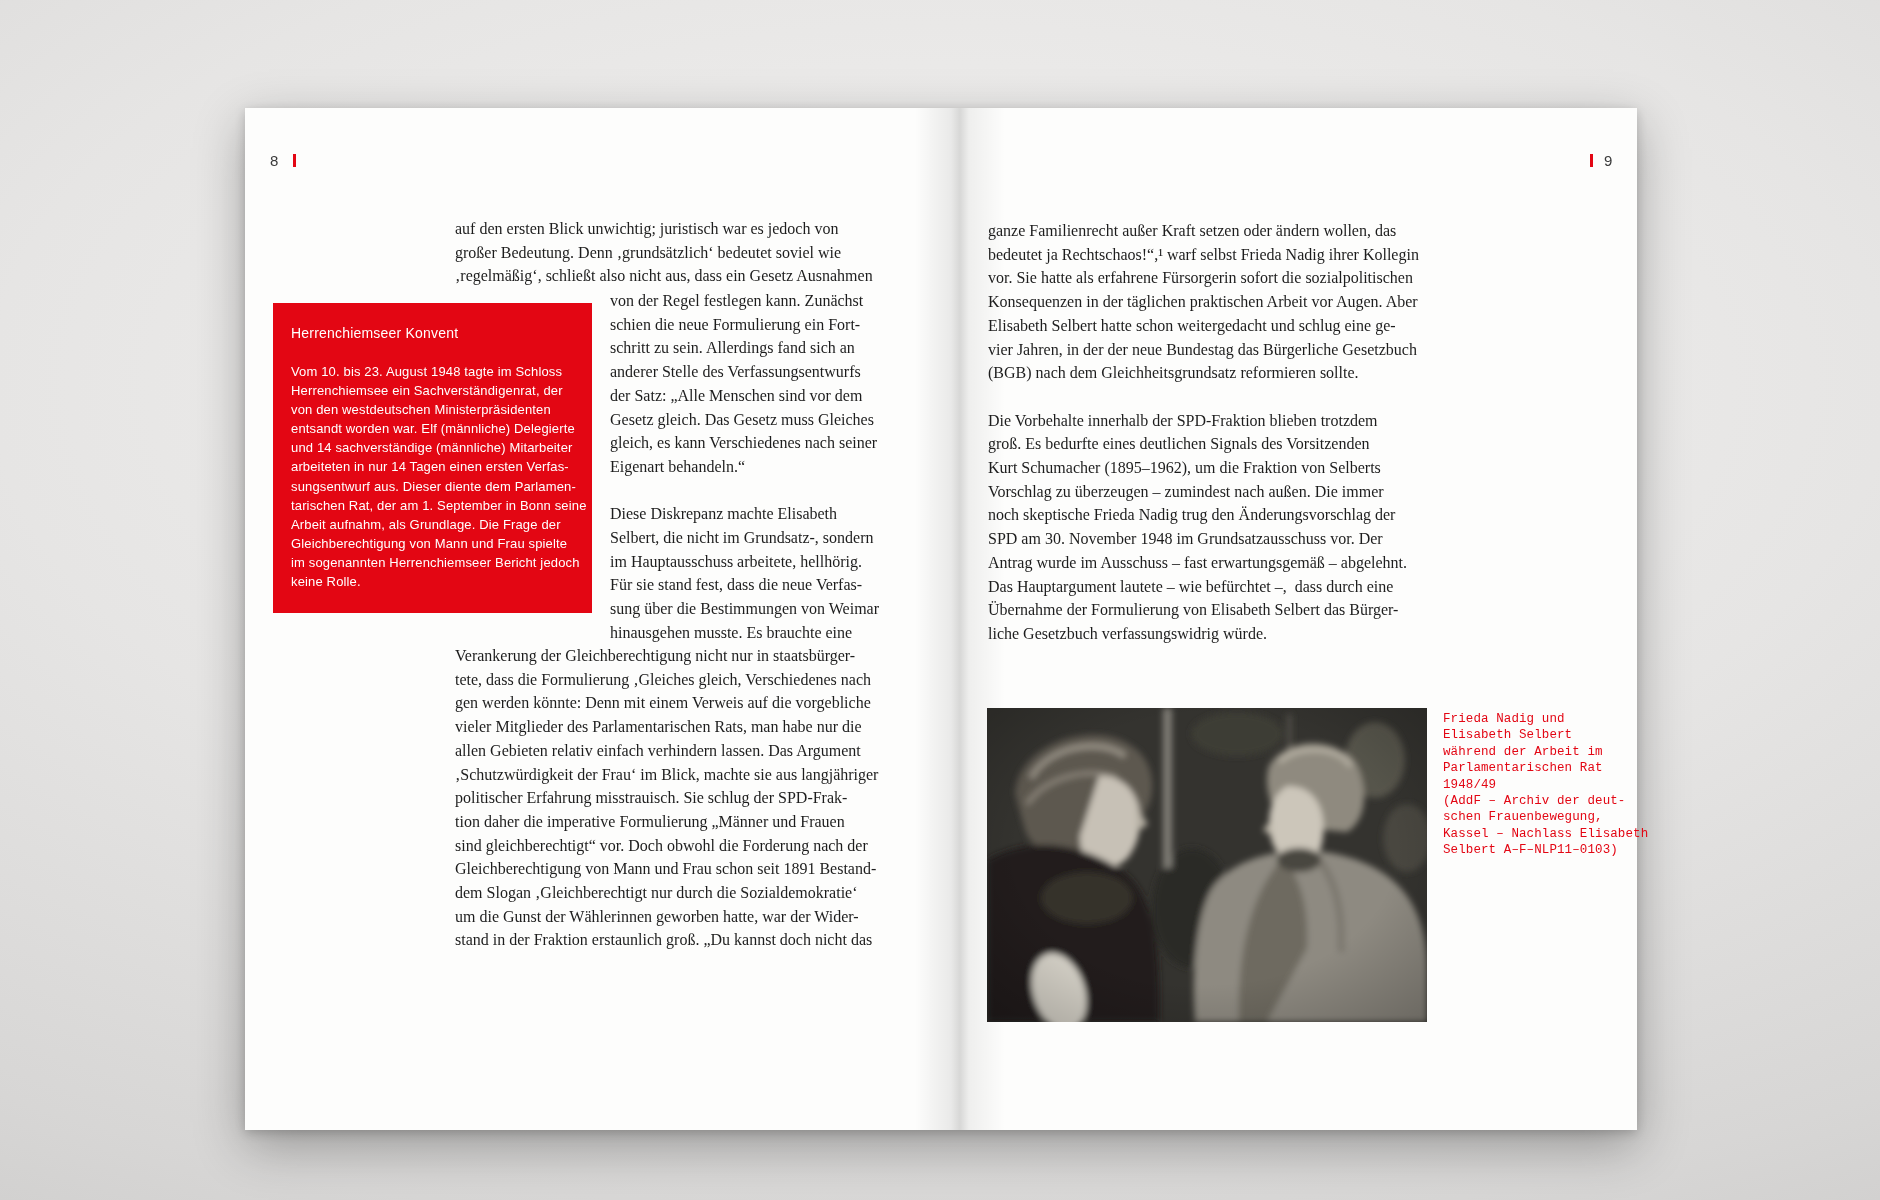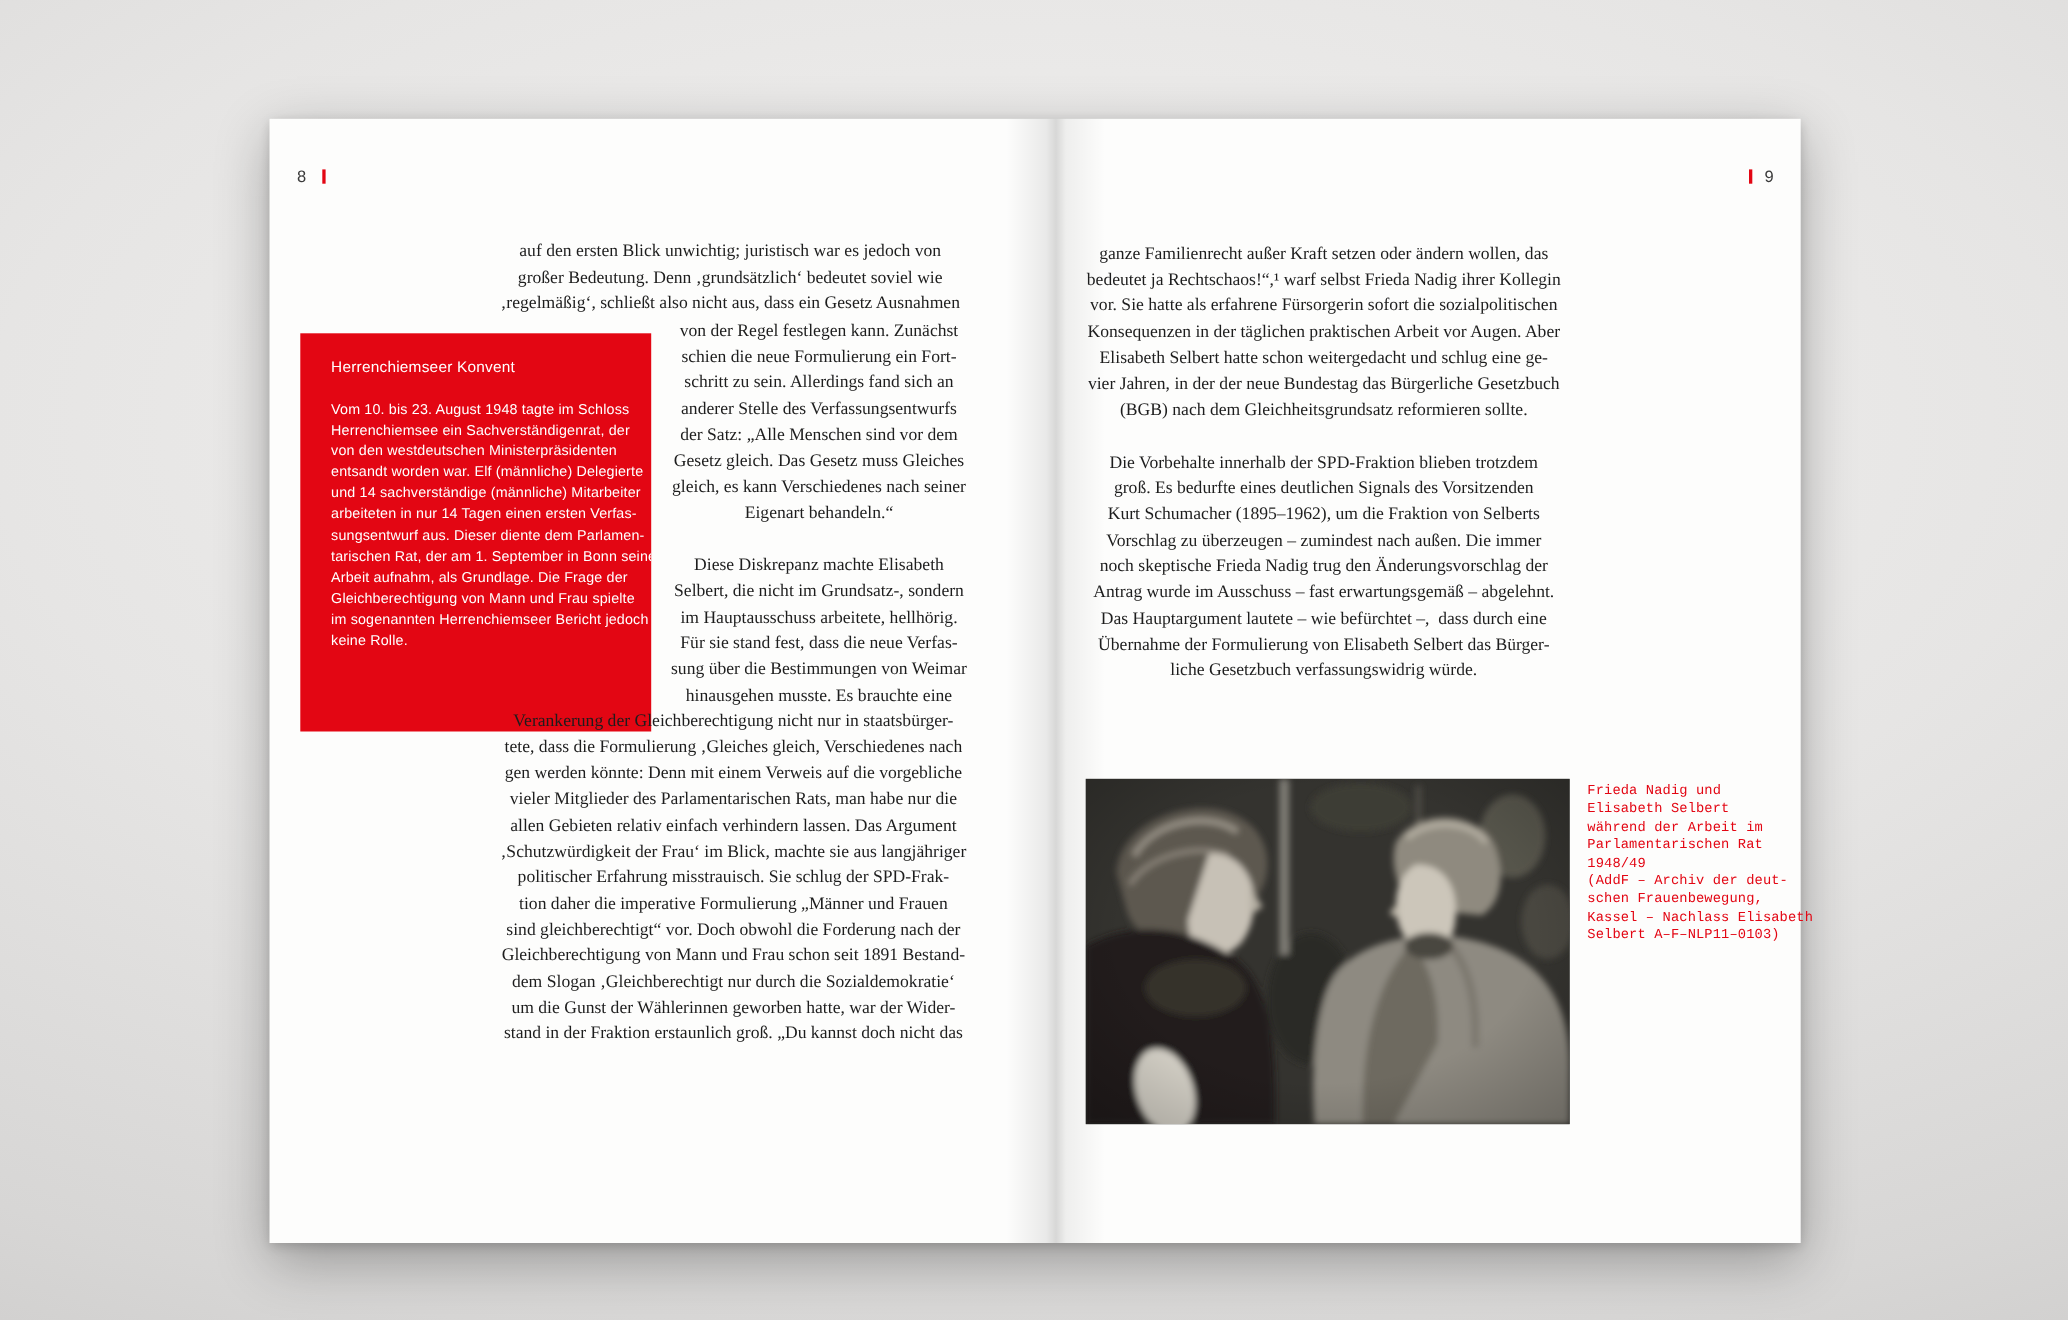--- a/index.html
+++ b/index.html
@@ -23,34 +23,34 @@
     pointer-events:none;
   }
   .page-header{
     position:absolute;top:44px;display:flex;align-items:center;
     font-size:15px;color:#3a3a3a;letter-spacing:0.3px;
   }
   .page-header.left{left:25px;gap:14px;}
   .page-header.right{left:1345px;gap:11px;}
   .red-tick{display:inline-block;width:3px;height:13px;background:var(--red);}
   .infobox{
-    position:absolute;left:28px;top:195px;width:319px;height:362px;
+    position:absolute;left:28px;top:195px;width:319px;height:310px;
     background:var(--red);color:#fff;box-sizing:border-box;
-    padding:21px 28px;overflow:hidden;
+    padding:21px 18px;overflow:hidden;
   }
   .infobox .ib-title{
     font-size:14px;line-height:19px;margin-bottom:19px;letter-spacing:0.2px;
   }
   .infobox .tline{font-size:13px;line-height:19.1px;letter-spacing:0.15px;white-space:pre;}
   .body-text{
     position:absolute;color:#1d1d1d;
     font-family:"Liberation Serif",serif;
     font-size:16px;line-height:23.7px;
   }
-  .body-text .tline{white-space:pre;text-align:center;}
+  .body-text .tline{white-space:pre;}
   .para + .para{margin-top:23.7px;}
   .intro-block{left:210px;top:109px;}
   .beside-block{left:365px;top:181px;}
   .lower-block{left:210px;top:536px;}
   .rp-text{left:743px;top:111px;}
   .photo{
     position:absolute;left:742px;top:600px;width:440px;height:314px;
     overflow:hidden;background:#34332f;
   }
   .photo svg{display:block;width:440px;height:314px;}
@@ -153,20 +153,21 @@
           <div class="tline">Elisabeth Selbert hatte schon weitergedacht und schlug eine ge-</div>
           <div class="tline">vier Jahren, in der der neue Bundestag das Bürgerliche Gesetzbuch</div>
           <div class="tline">(BGB) nach dem Gleichheitsgrundsatz reformieren sollte.</div>
         </div>
         <div class="para">
           <div class="tline">Die Vorbehalte innerhalb der SPD-Fraktion blieben trotzdem</div>
           <div class="tline">groß. Es bedurfte eines deutlichen Signals des Vorsitzenden</div>
           <div class="tline">Kurt Schumacher (1895–1962), um die Fraktion von Selberts</div>
           <div class="tline">Vorschlag zu überzeugen – zumindest nach außen. Die immer</div>
           <div class="tline">noch skeptische Frieda Nadig trug den Änderungsvorschlag der</div>
+          <div class="tline">SPD am 30. November 1948 im Grundsatzausschuss vor. Der</div>
           <div class="tline">Antrag wurde im Ausschuss – fast erwartungsgemäß – abgelehnt.</div>
           <div class="tline">Das Hauptargument lautete – wie befürchtet –,  dass durch eine</div>
           <div class="tline">Übernahme der Formulierung von Elisabeth Selbert das Bürger-</div>
           <div class="tline">liche Gesetzbuch verfassungswidrig würde.</div>
         </div>
       </div>
 
     <div class="photo" title="Schwarz-Weiß-Fotografie: Frieda Nadig und Elisabeth Selbert im Gespräch">
       <svg viewBox="0 0 440 314" xmlns="http://www.w3.org/2000/svg">
         <defs>

